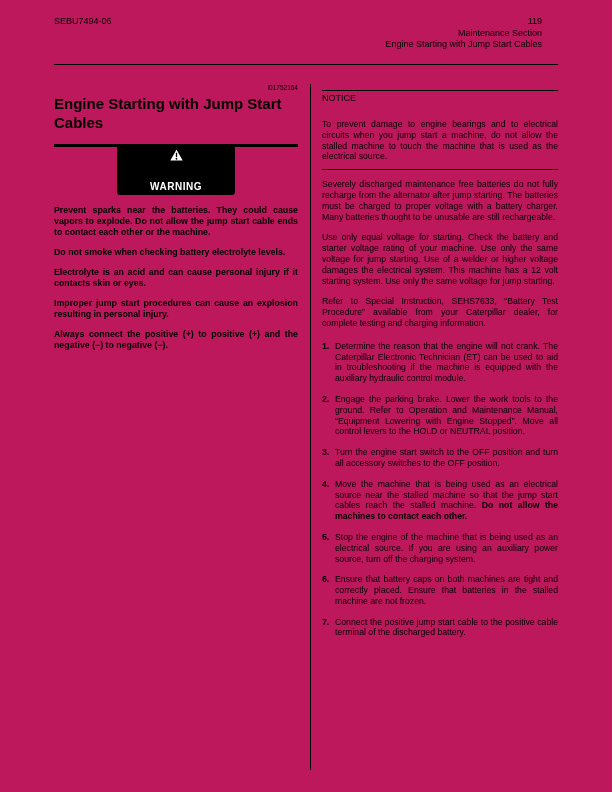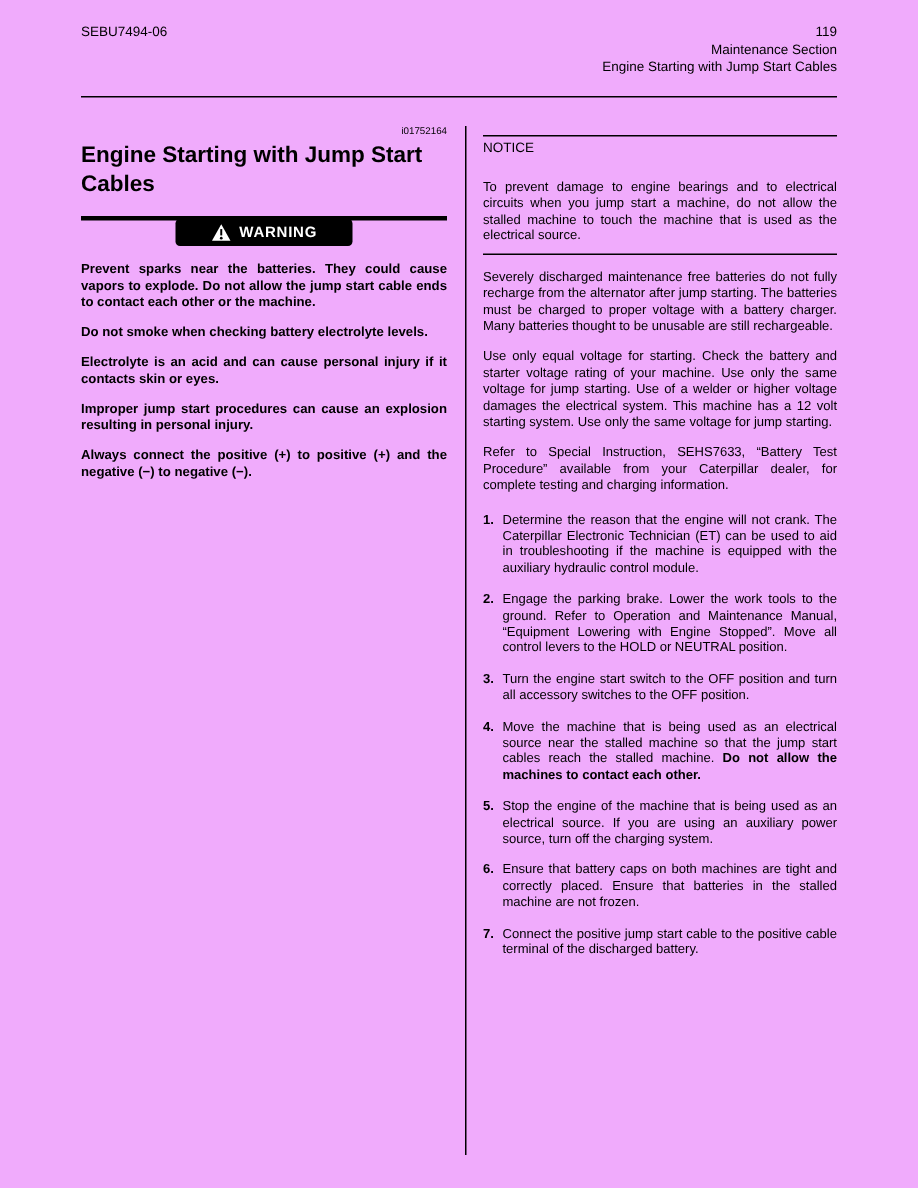--- a/index.html
+++ b/index.html
@@ -1,42 +1,42 @@
 <!DOCTYPE html>
 <html><head>
 <meta charset="utf-8">
 <style>
   * { margin:0; padding:0; box-sizing:border-box; }
   html,body { background:#ffffff; }
   .page {
-    position:relative; width:612px; height:792px; background:#f0abfc;
+    position:relative; width:612px; height:792px; background:#be185d;
     font-family:"Liberation Sans", sans-serif; color:#000; overflow:hidden;
   }
   .b { font-weight:bold; }
 
   
   .hdr-left { position:absolute; left:54px; top:16px; font-size:9px; }
-  .hdr-right { position:absolute; right:54px; top:16px; font-size:9px; text-align:right; line-height:11.5px; }
+  .hdr-right { position:absolute; right:70px; top:16px; font-size:9px; text-align:right; line-height:11.5px; }
   .hdr-rule { position:absolute; left:54px; right:54px; top:64px; height:1px; background:#000; }
 
   
   .vdivider { position:absolute; left:310px; top:84px; width:1px; height:686px; background:#000; }
 
   
   .col-left { position:absolute; left:54px; top:84px; width:244px; }
   .ref-id { font-size:6.5px; text-align:right; margin-bottom:3px; }
   .title { font-size:15px; font-weight:bold; line-height:19px; margin-bottom:12px; }
   .smcs { font-size:9px; margin-bottom:15px; }
 
   .warning-box { border-top:3px solid #000; }
   .warning-badge {
     width:118px; margin:0 auto 10px auto; margin-top:-1px;
     background:#000; color:#fff; border-radius:3px;
-    display:flex; align-items:center; justify-content:center; gap:6px;
-    padding:3px 6px; font-size:10px; font-weight:bold; letter-spacing:0.5px;
+    display:flex; align-items:center; justify-content:center; gap:20px;
+    padding:3px 6px; font-size:10px; font-weight:bold; letter-spacing:0.5px;flex-direction:column;
   }
   .warning-icon { display:inline-flex; width:13px; height:12px; }
   .warning-icon svg { width:13px; height:12px; display:block; }
   .wp { font-size:8.8px; font-weight:bold; line-height:11px; text-align:justify; margin-bottom:9px; }
 
   
   .col-right { position:absolute; left:322px; top:90px; width:236px; }
   .notice { border-top:1px solid #000; border-bottom:1px solid #000; padding:2px 0 7px 0; margin-bottom:9px; }
   .notice-title { font-size:9px; text-align:left; margin-bottom:16px; }
   .rp { font-size:8.7px; line-height:10.8px; text-align:justify; margin-bottom:10px; }

